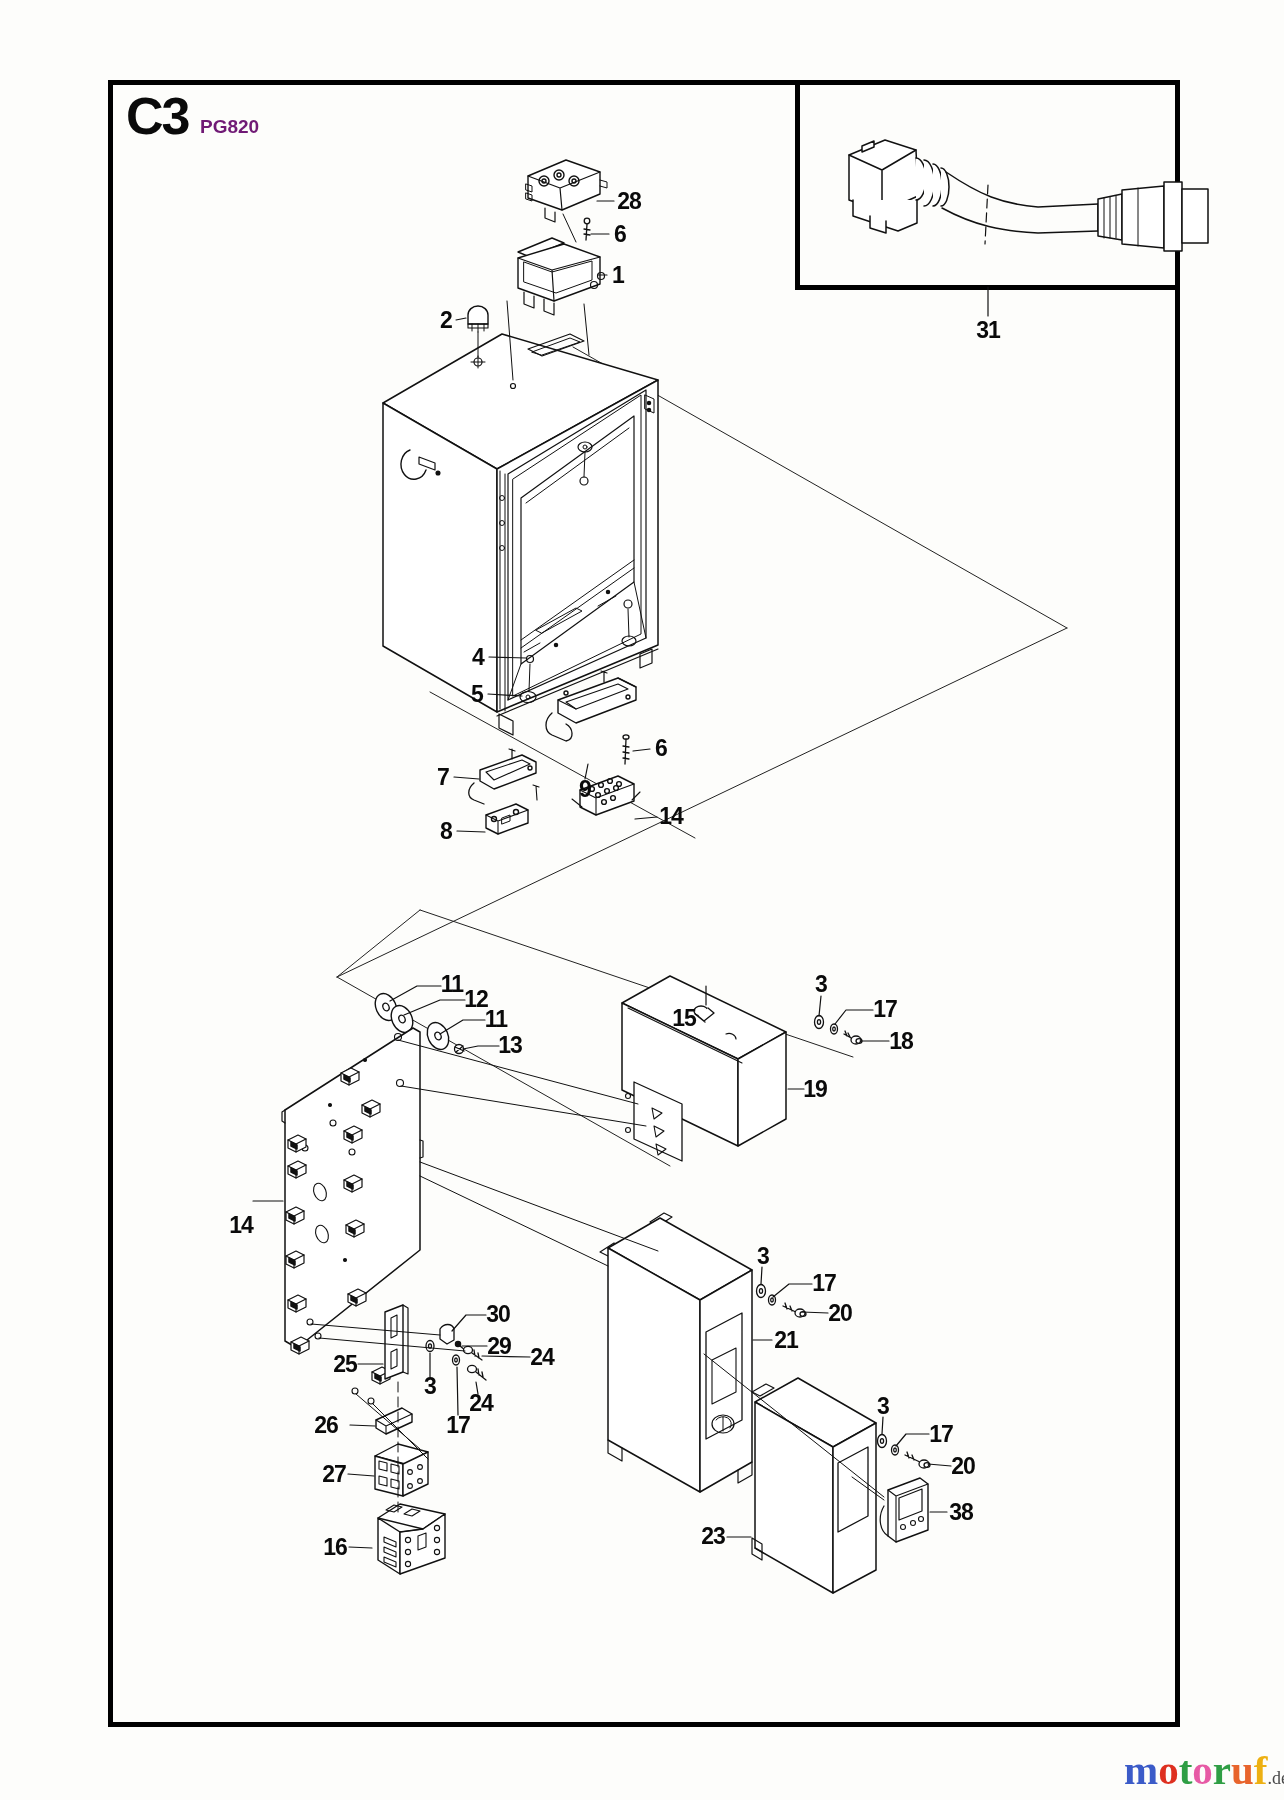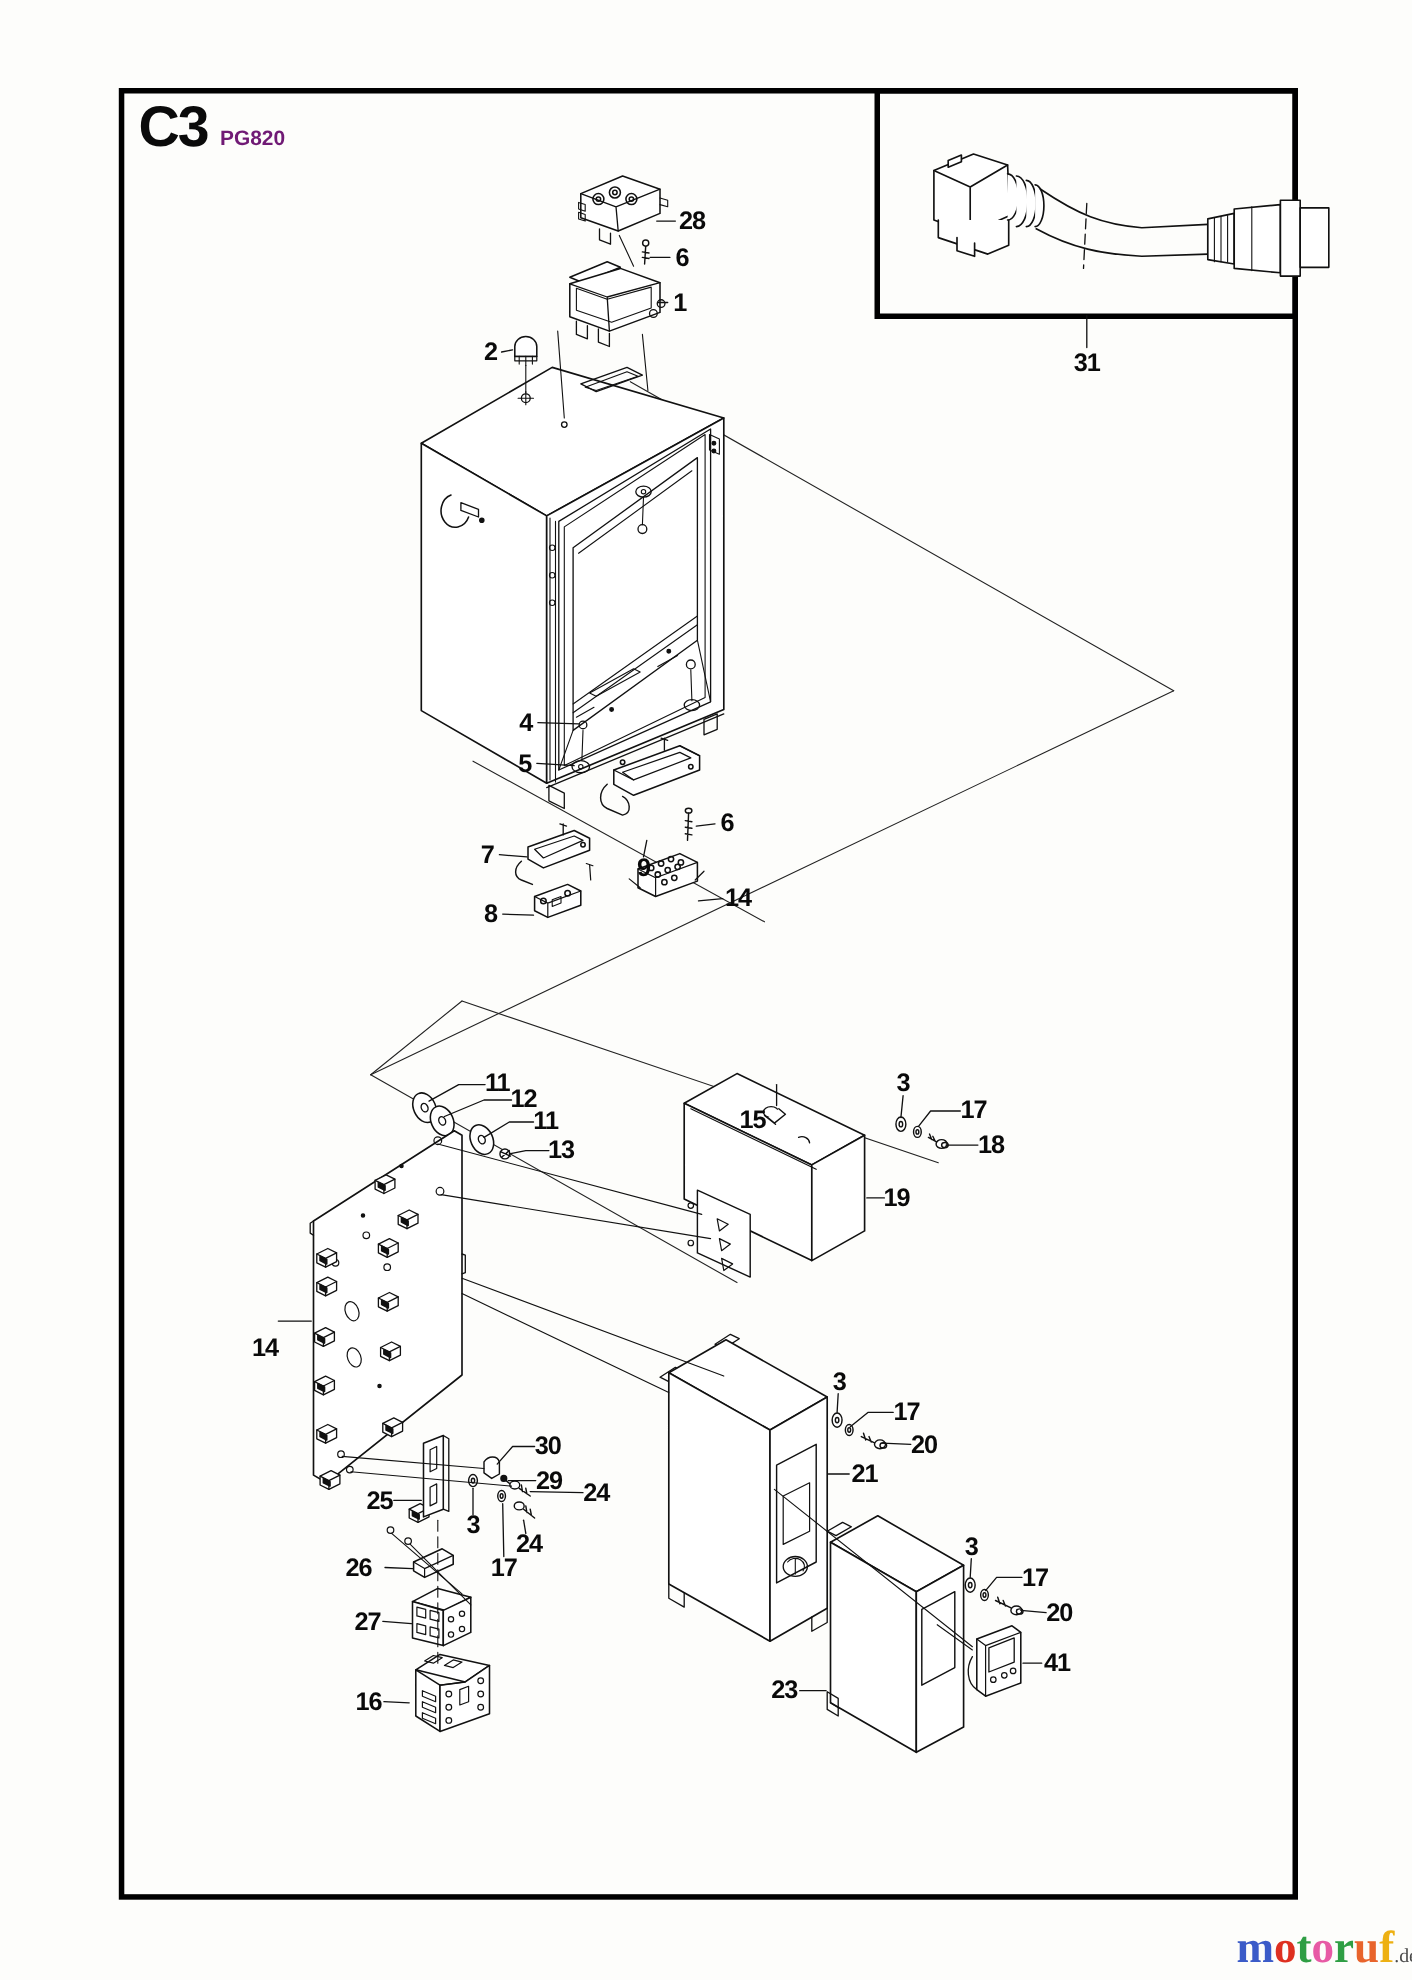--- a/index.html
+++ b/index.html
@@ -473,21 +473,21 @@
       <div class="callout" style="left: 326px; top: 1425px;">26</div>
       <div class="callout" style="left: 334px; top: 1474px;">27</div>
       <div class="callout" style="left: 335px; top: 1547px;">16</div>
       <div class="callout" style="left: 763px; top: 1256px;">3</div>
       <div class="callout" style="left: 824px; top: 1283px;">17</div>
       <div class="callout" style="left: 840px; top: 1313px;">20</div>
       <div class="callout" style="left: 786px; top: 1340px;">21</div>
       <div class="callout" style="left: 883px; top: 1406px;">3</div>
       <div class="callout" style="left: 941px; top: 1434px;">17</div>
       <div class="callout" style="left: 963px; top: 1466px;">20</div>
-      <div class="callout" style="left: 961px; top: 1512px;">41</div>
+      <div class="callout" style="left: 961px; top: 1512px;">38</div>
       <div class="callout" style="left: 713px; top: 1536px;">23</div>
     </div>
 
   <div class="watermark">
     <span id="watermark-word"><span style="color: rgb(59, 91, 200);">m</span><span style="color: rgb(222, 48, 32);">o</span><span style="color: rgb(47, 158, 68);">t</span><span style="color: rgb(231, 90, 165);">o</span><span style="color: rgb(47, 158, 68);">r</span><span style="color: rgb(232, 100, 44);">u</span><span style="color: rgb(237, 176, 18);">f</span></span><span id="watermark-suffix" class="suffix" style="color: rgb(74, 74, 74);">.de</span>
   </div>
 
 </div>
 
 </body></html>

